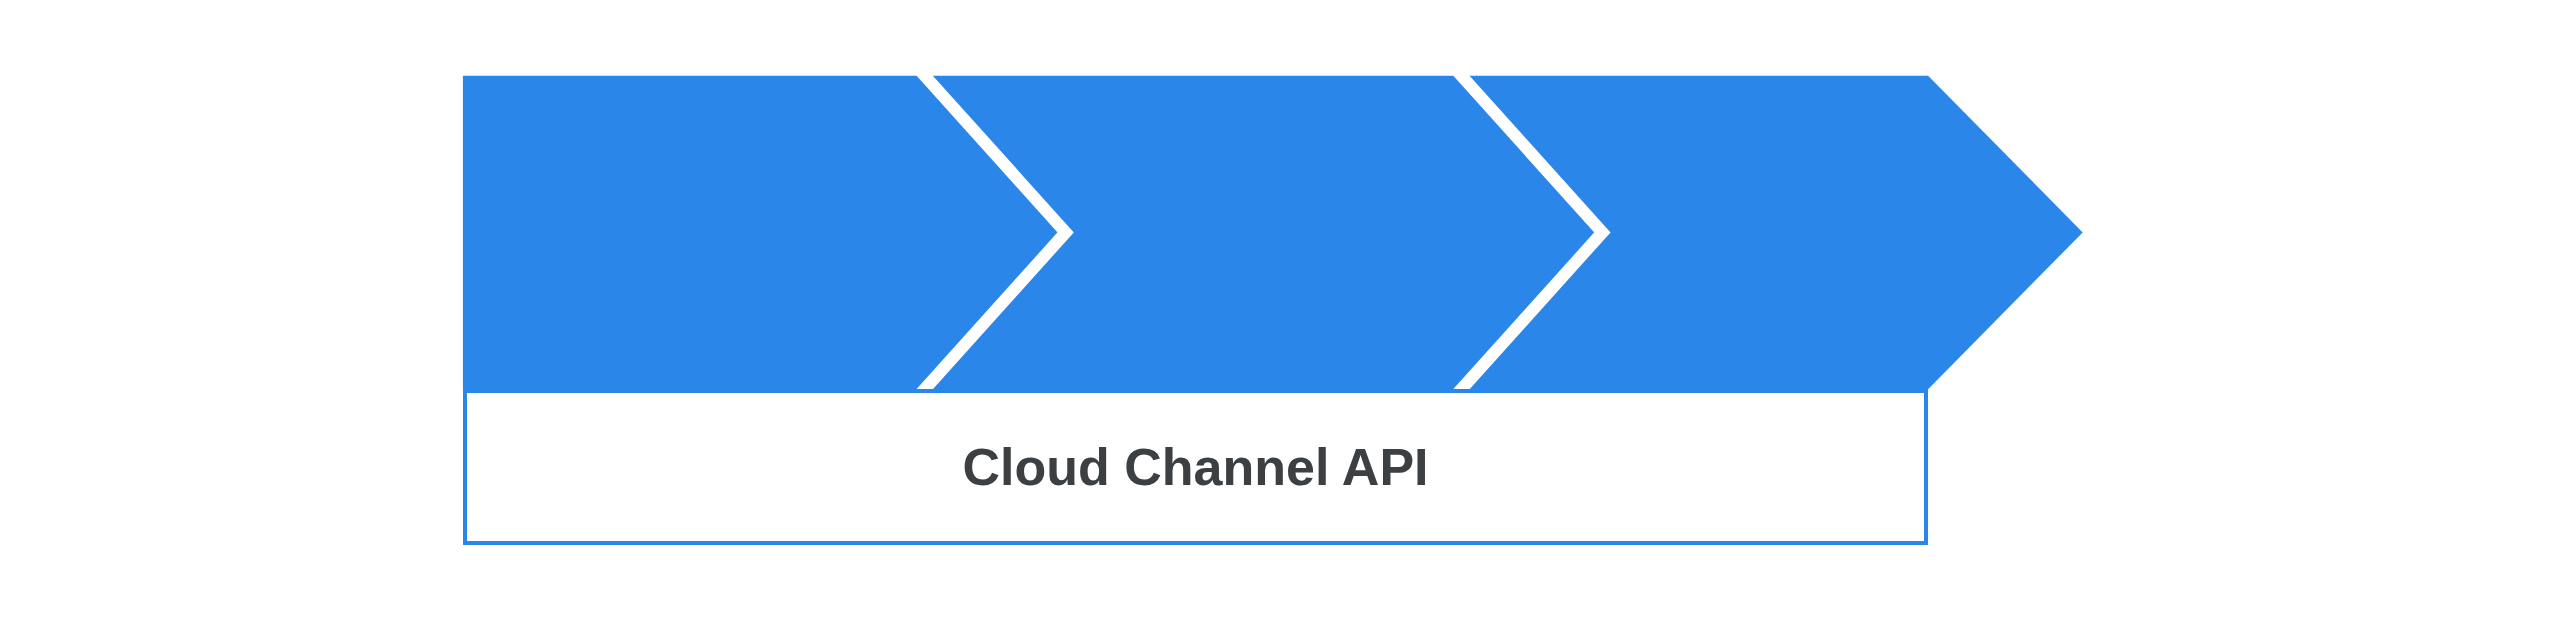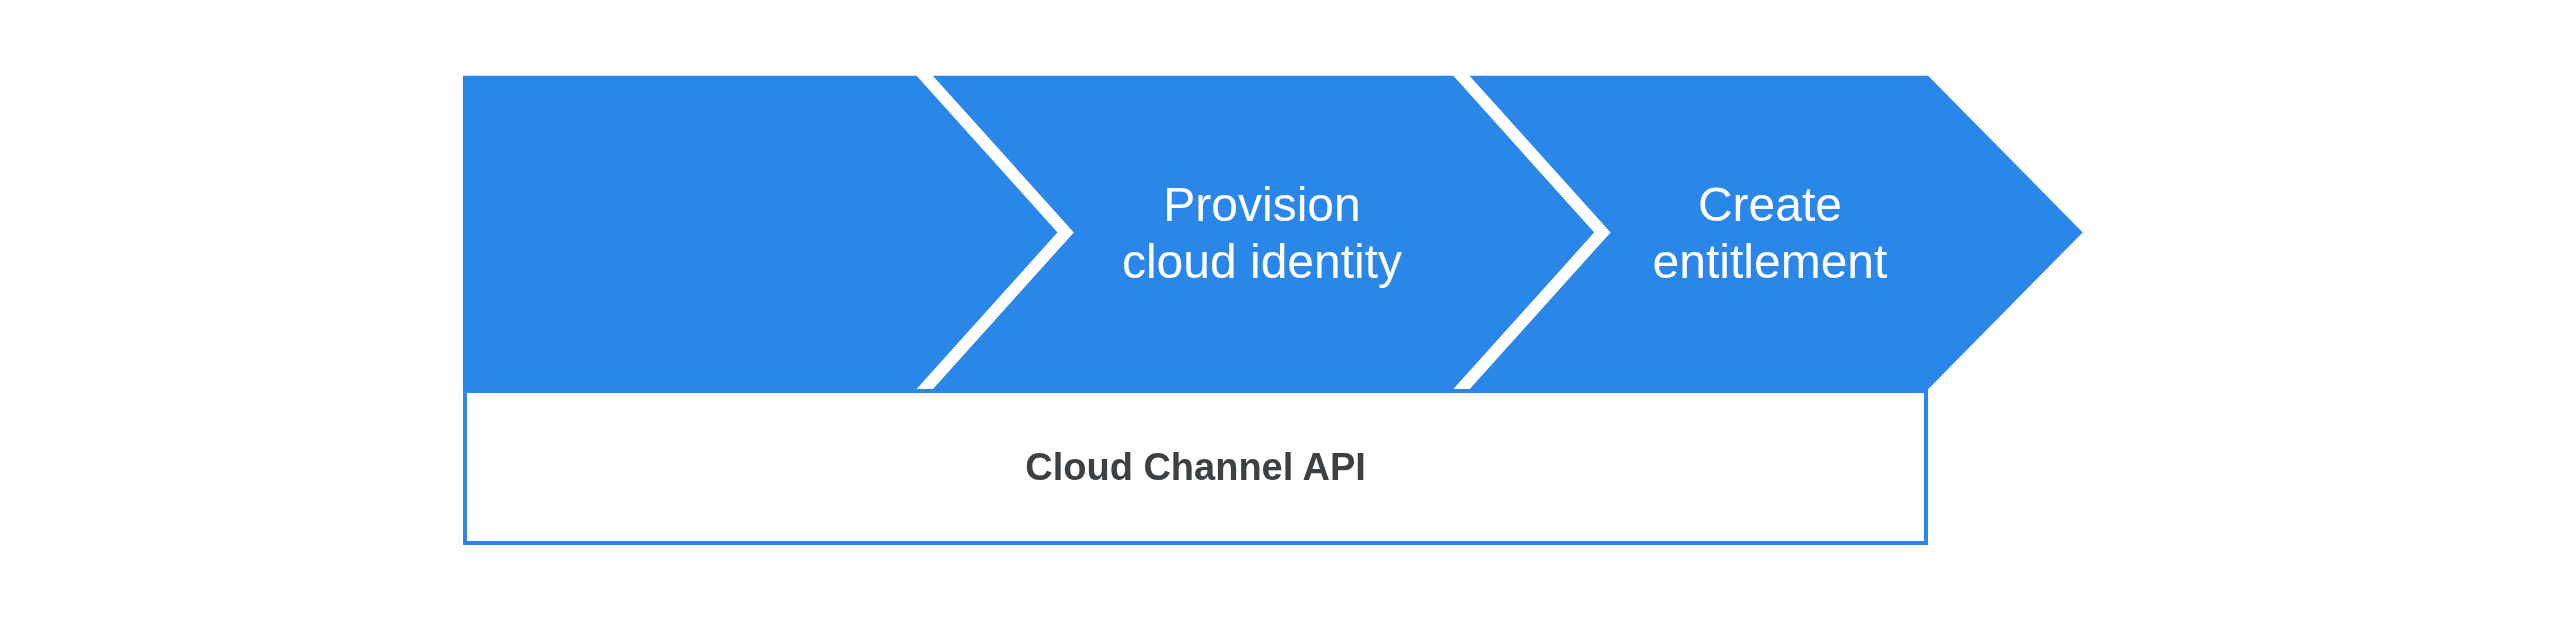--- a/index.html
+++ b/index.html
@@ -59,43 +59,39 @@
     height: 156px;
     box-sizing: border-box;
     background: #ffffff;
     border: 4.3px solid var(--box_border_blue, #2b86e9);
     display: flex;
     align-items: center;
     justify-content: center;
   }
   .api-label {
     color: var(--api_text, #3c4043);
-    font-size: 38px;
+    font-size: 52px;
     font-weight: 700;
     text-align: center;
   }
 </style>
 </head>
 <body>
 
 <div class="canvas">
 
   <svg class="flow-svg" viewBox="0 0 2966 724" xmlns="http://www.w3.org/2000/svg">
 
     <polygon class="band-polygon" points="533,87 2220,87 2398,267.5 2220,448 533,448"></polygon>
 
     <path class="chevron-separator" d="M 1052,73 L 1227,267.5 L 1052,462"></path>
     <path class="chevron-separator" d="M 1670,73 L 1845,267.5 L 1670,462"></path>
   </svg>
 
 
-  <div class="step-label step-label-2">Provision
-cloud identity</div>
 
-  <div class="step-label step-label-3">Create
-entitlement</div>
 
   <div class="api-box">
     <div class="api-label">Cloud Channel API</div>
   </div>
 
 </div>
 
 
 </body></html>

